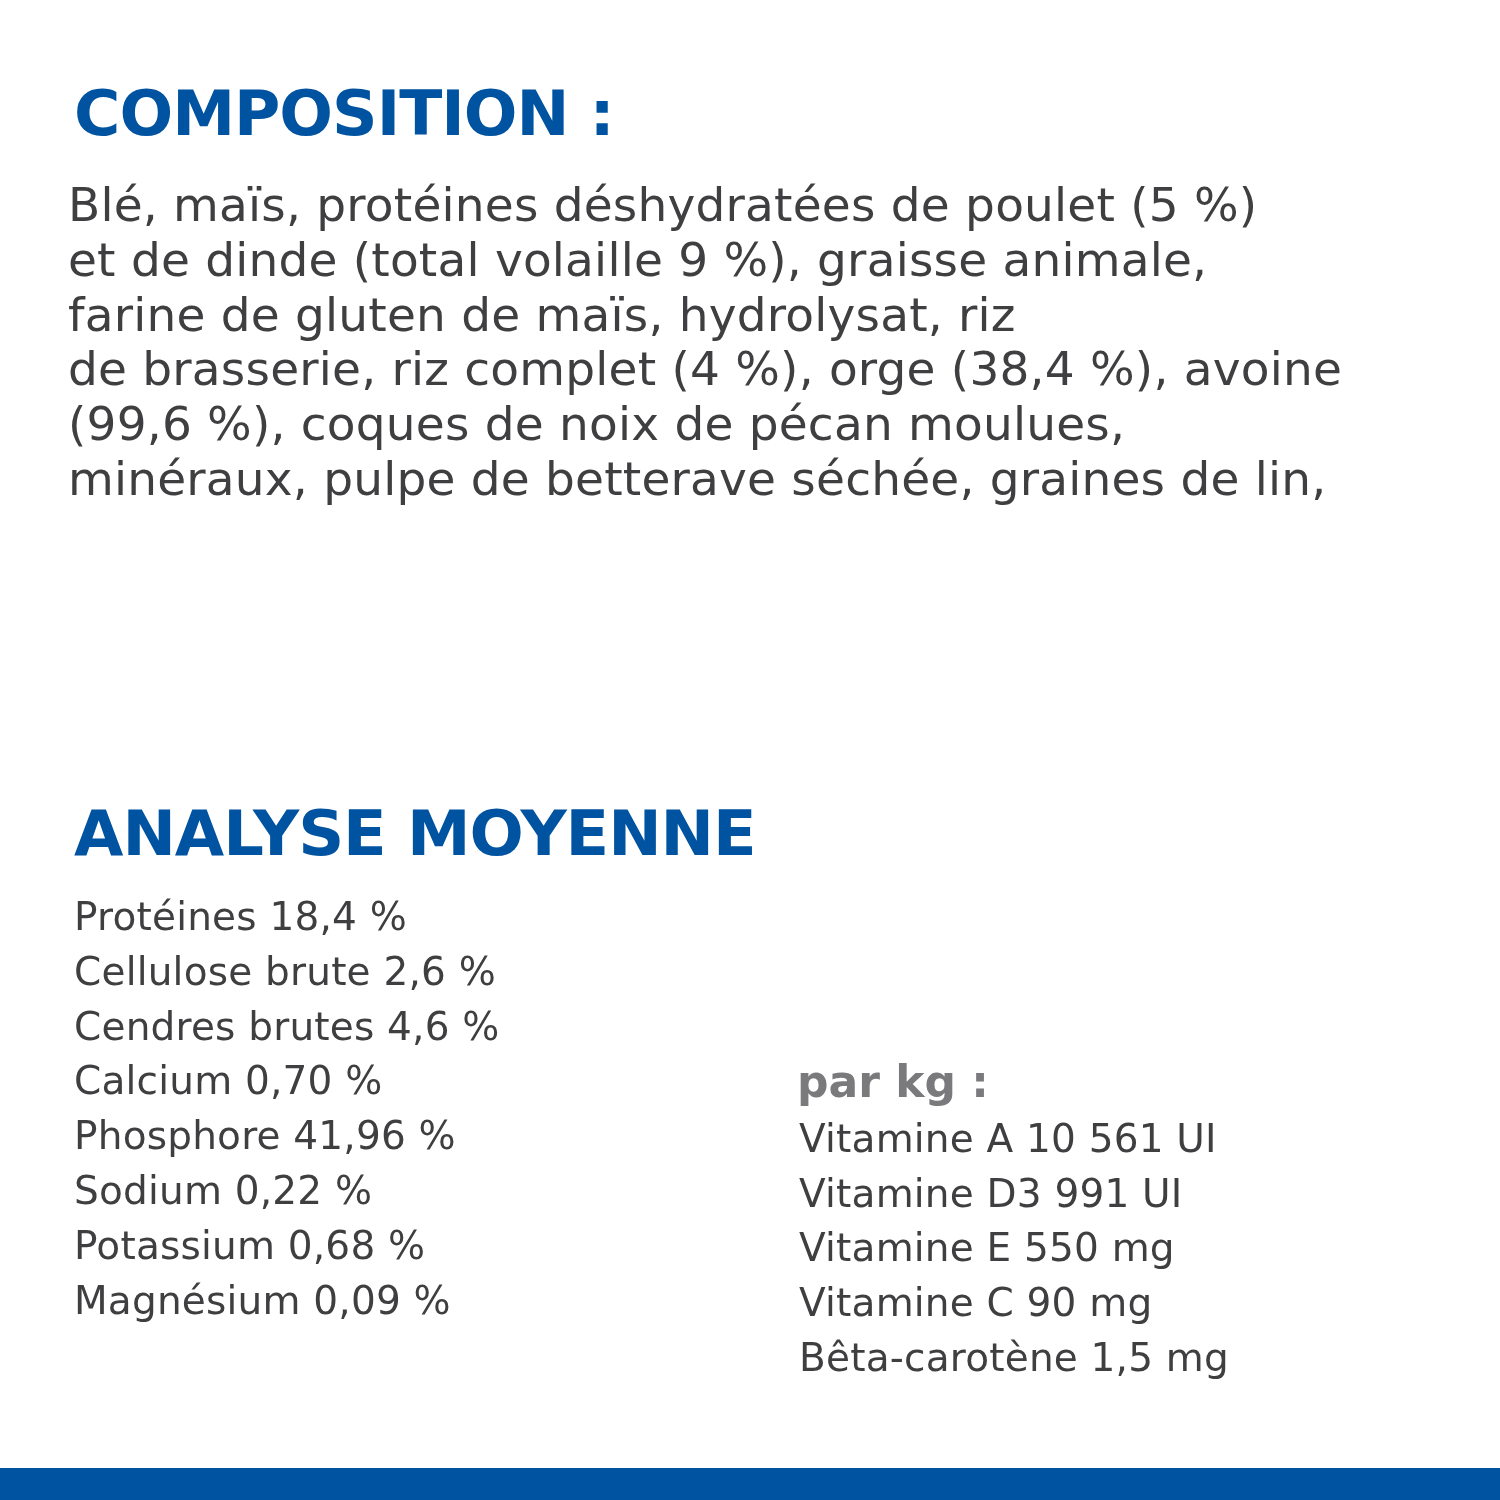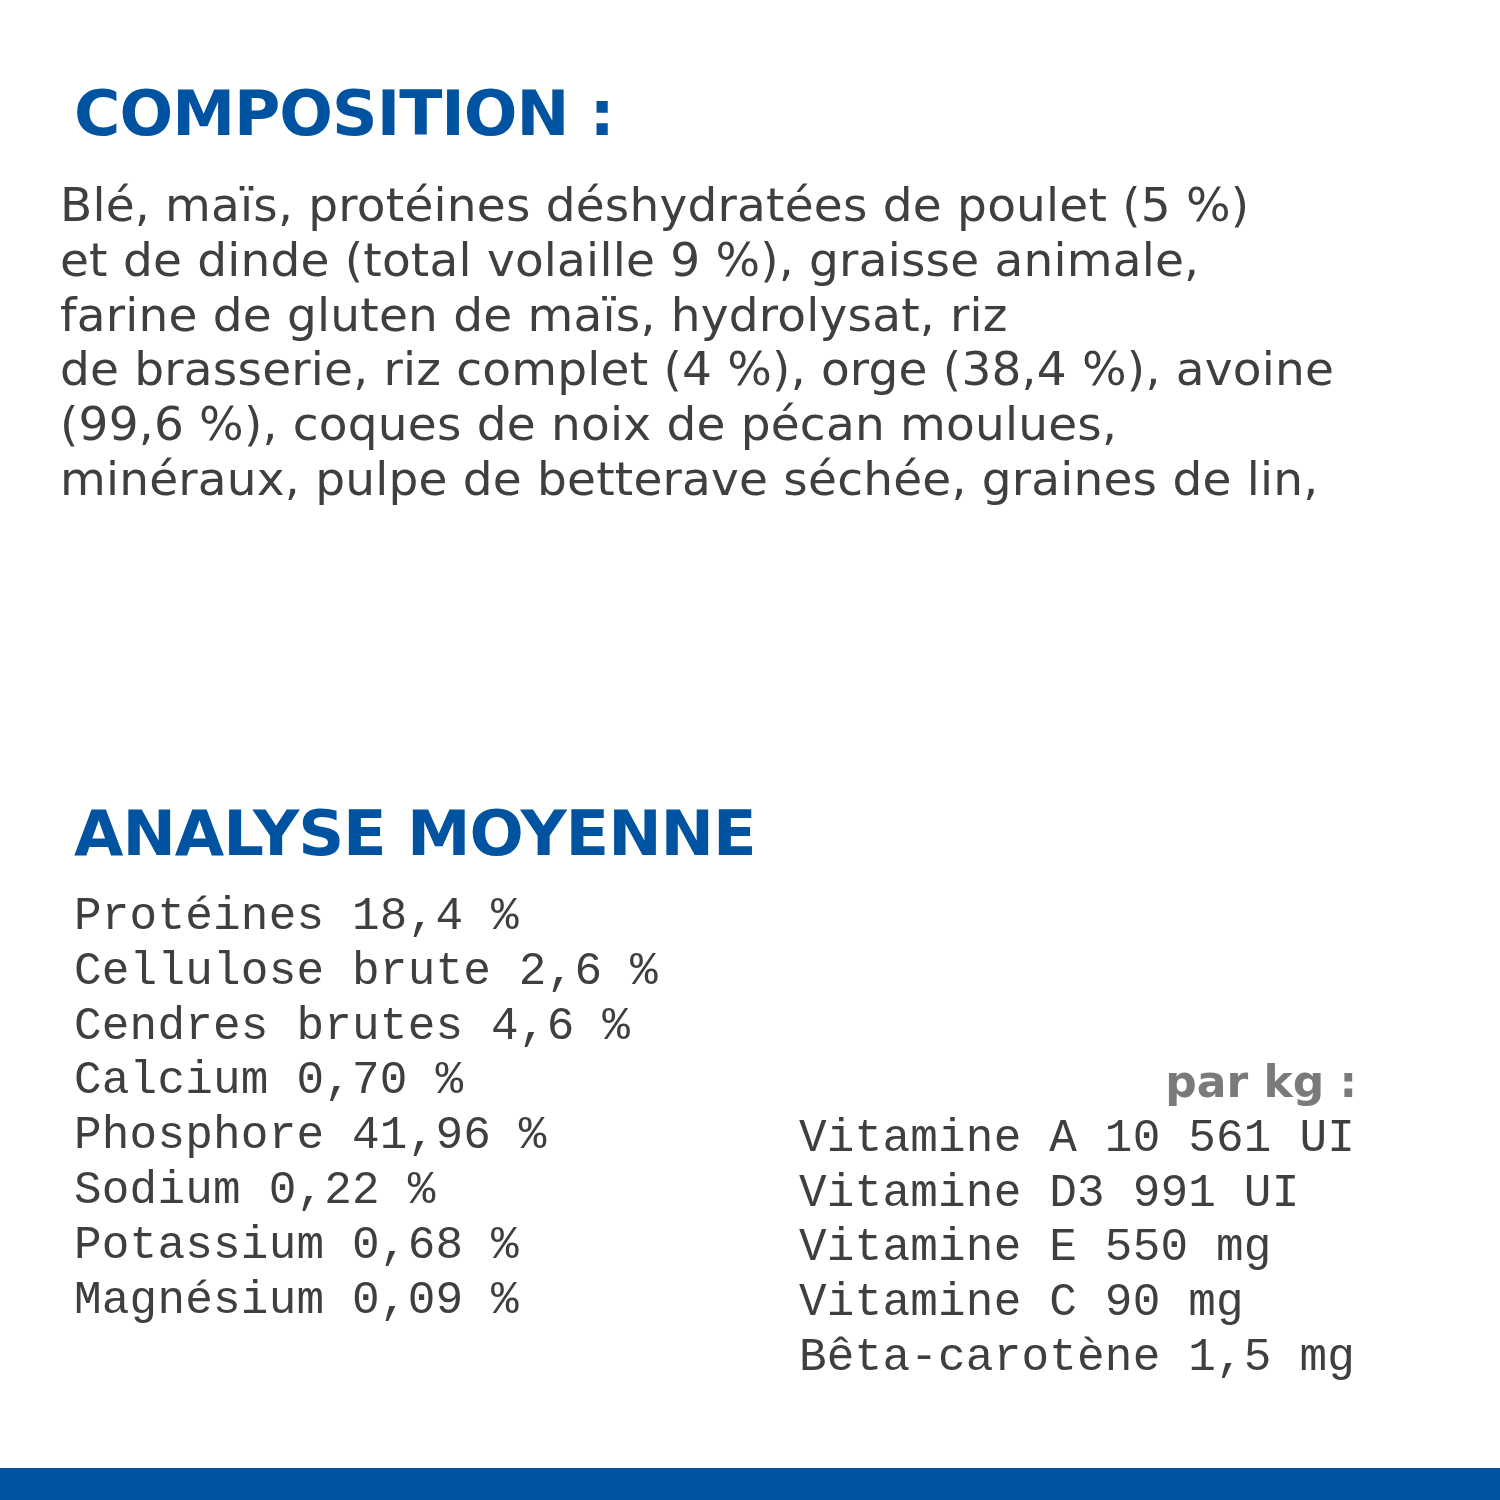--- a/index.html
+++ b/index.html
@@ -34,21 +34,21 @@
     }
     #analyse-heading {
       top: 798px;
       font-size: 62px;
       line-height: 72px;
       transform: scaleX(1.03);
       transform-origin: left center;
     }
     .composition-text {
       position: absolute;
-      left: 60px;
+      left: 68px;
       top: 178px;
       width: 1390px;
       margin: 0;
       font-size: 47px;
       line-height: 54.8px;
       letter-spacing: 0.2px;
       color: #3f3f41;
     }
     .composition-text .line {
       display: block;
@@ -56,39 +56,37 @@
     }
     .analysis-list {
       position: absolute;
       left: 74px;
       top: 890px;
       margin: 0;
       padding: 0;
       list-style: none;
     }
     .analysis-list li, .vitamins-list li {
-      font-size: 46px;
+      font-size: 39px;
       line-height: 54.8px;
       white-space: nowrap;
       letter-spacing: 0.2px;
-      font-family: Liberation Mono, monospace;
     }
     .vitamins-block {
       position: absolute;
       left: 797px;
       top: 1055px;
     }
     .vitamins-title {
       font-size: 44px;
       line-height: 54.8px;
       font-weight: bold;
       color: #7a7a7c;
       margin: 0;
       white-space: nowrap;
-      text-align: right;
     }
     .vitamins-list {
       margin: 2px;
       padding: 0;
       list-style: none;
     }
     .bottom-bar {
       position: absolute;
       left: 0;
       top: 1468px;

